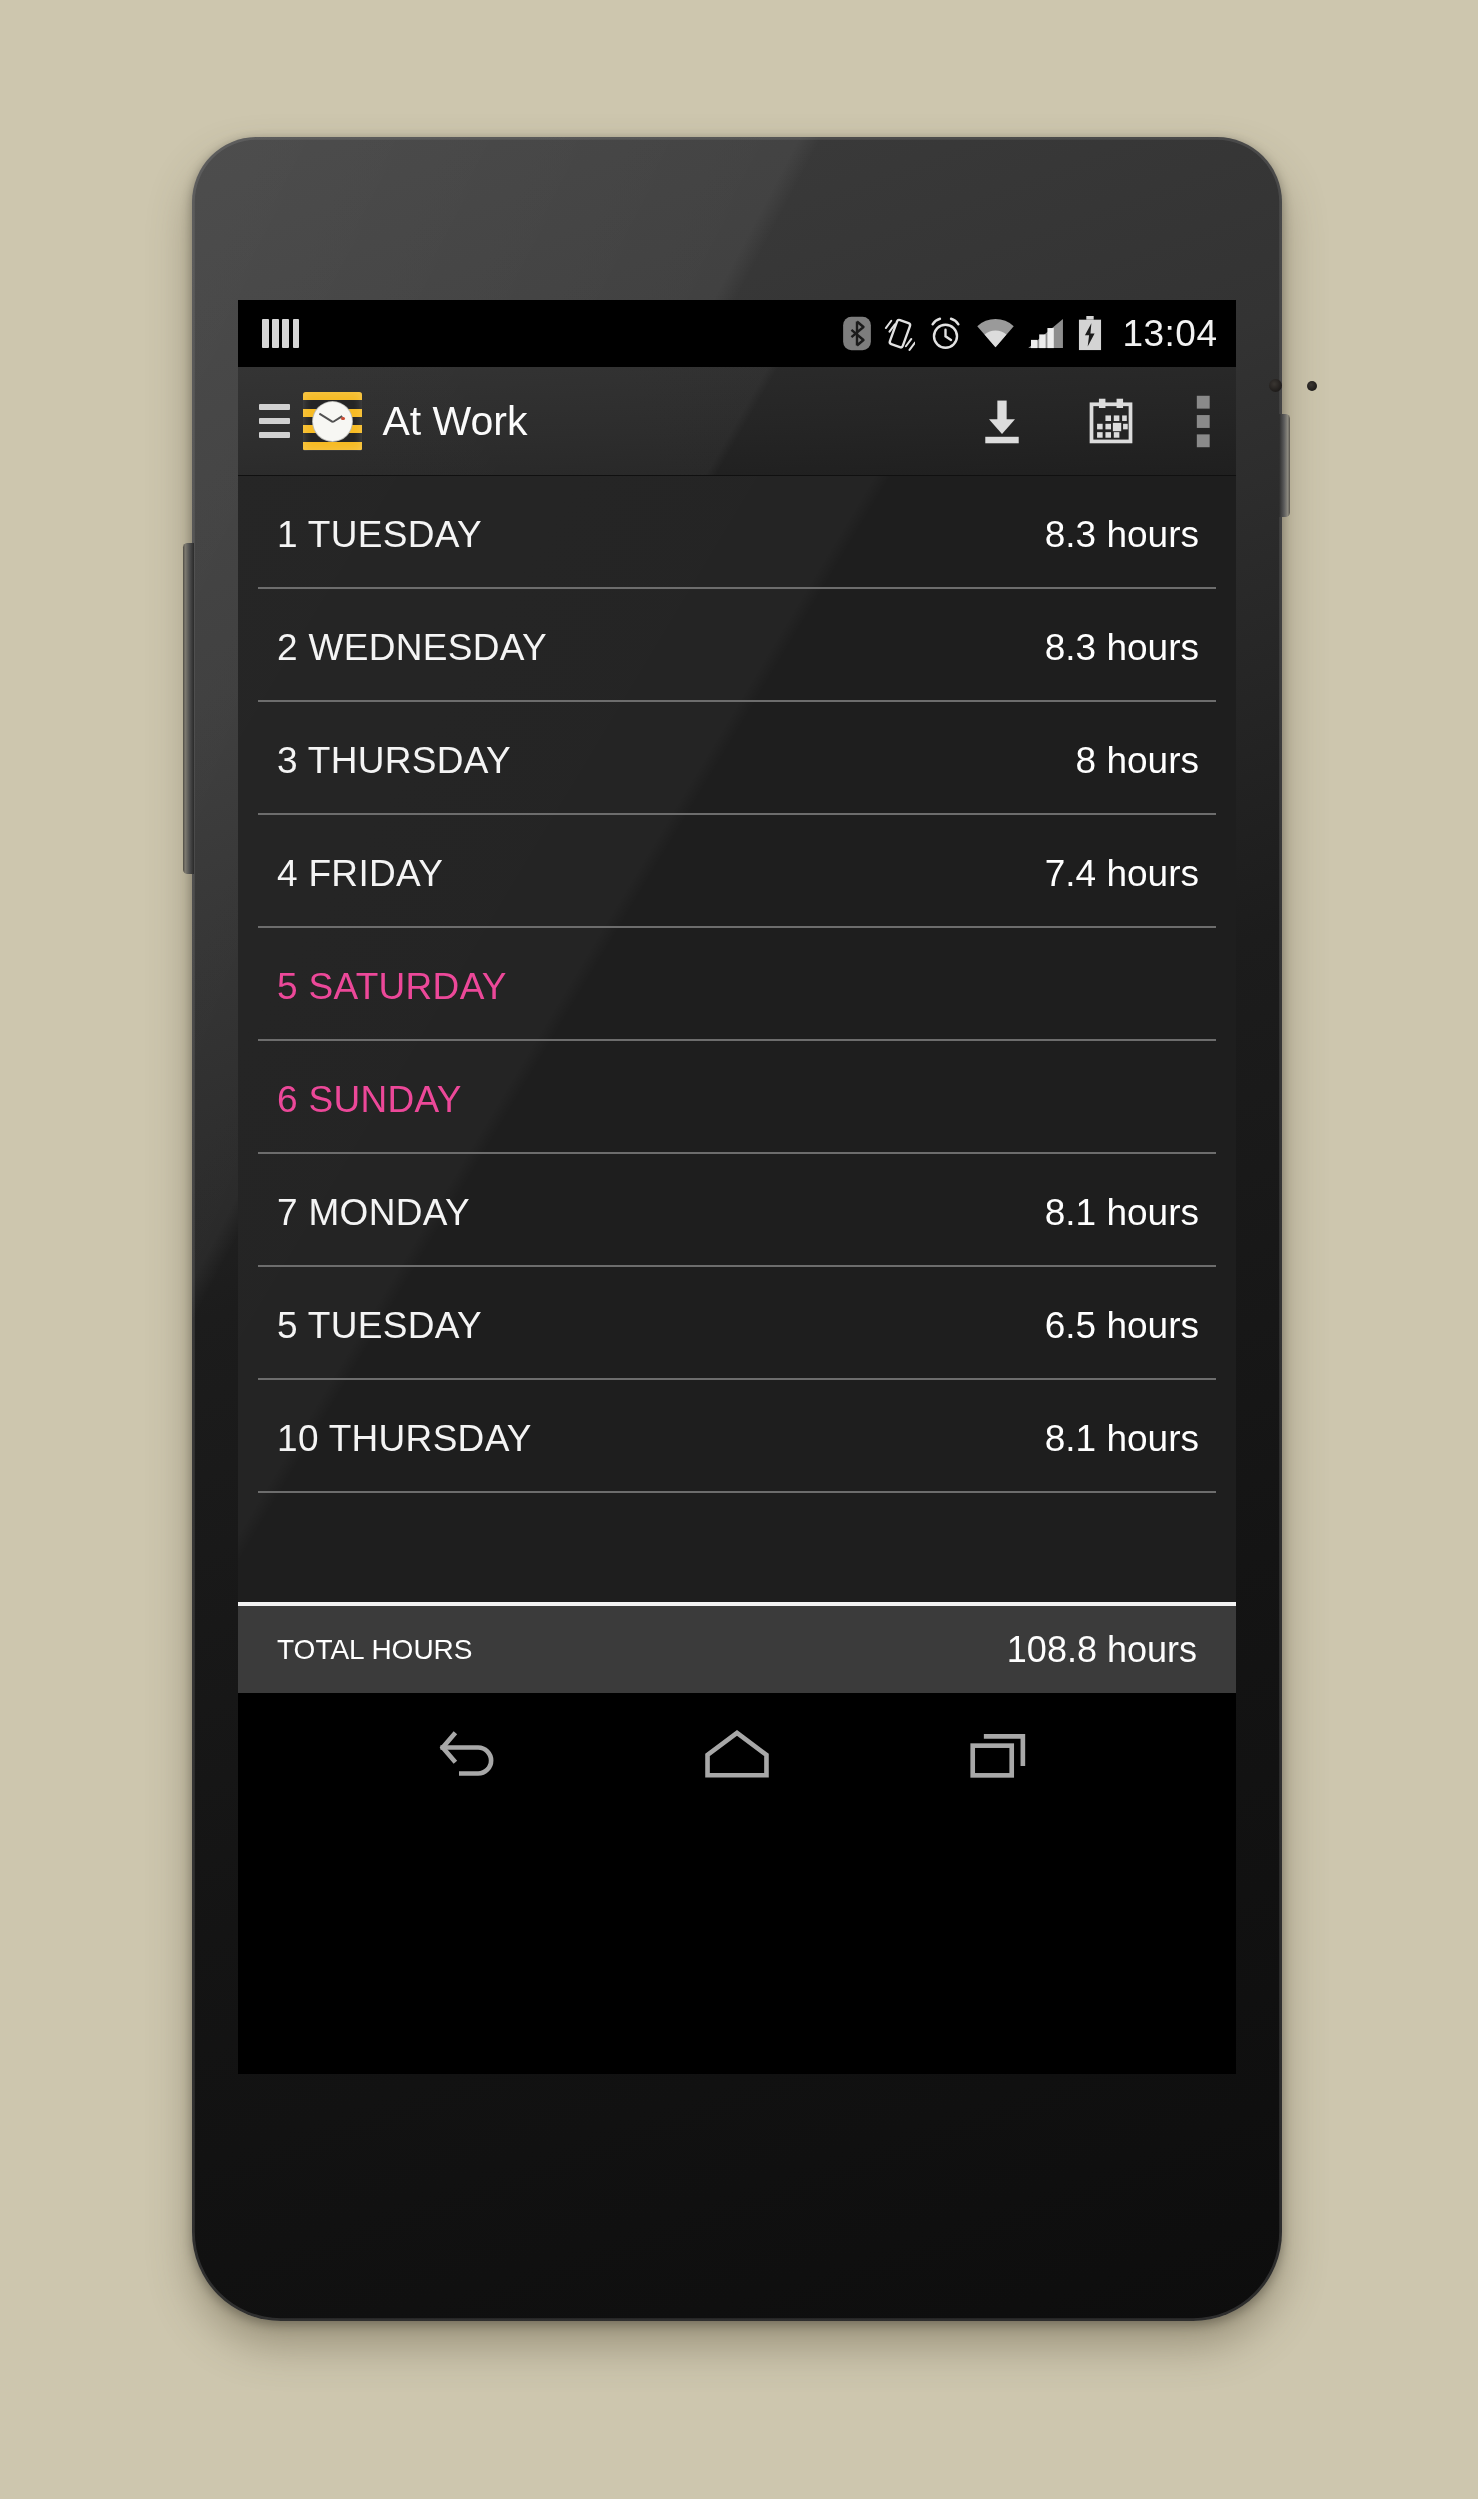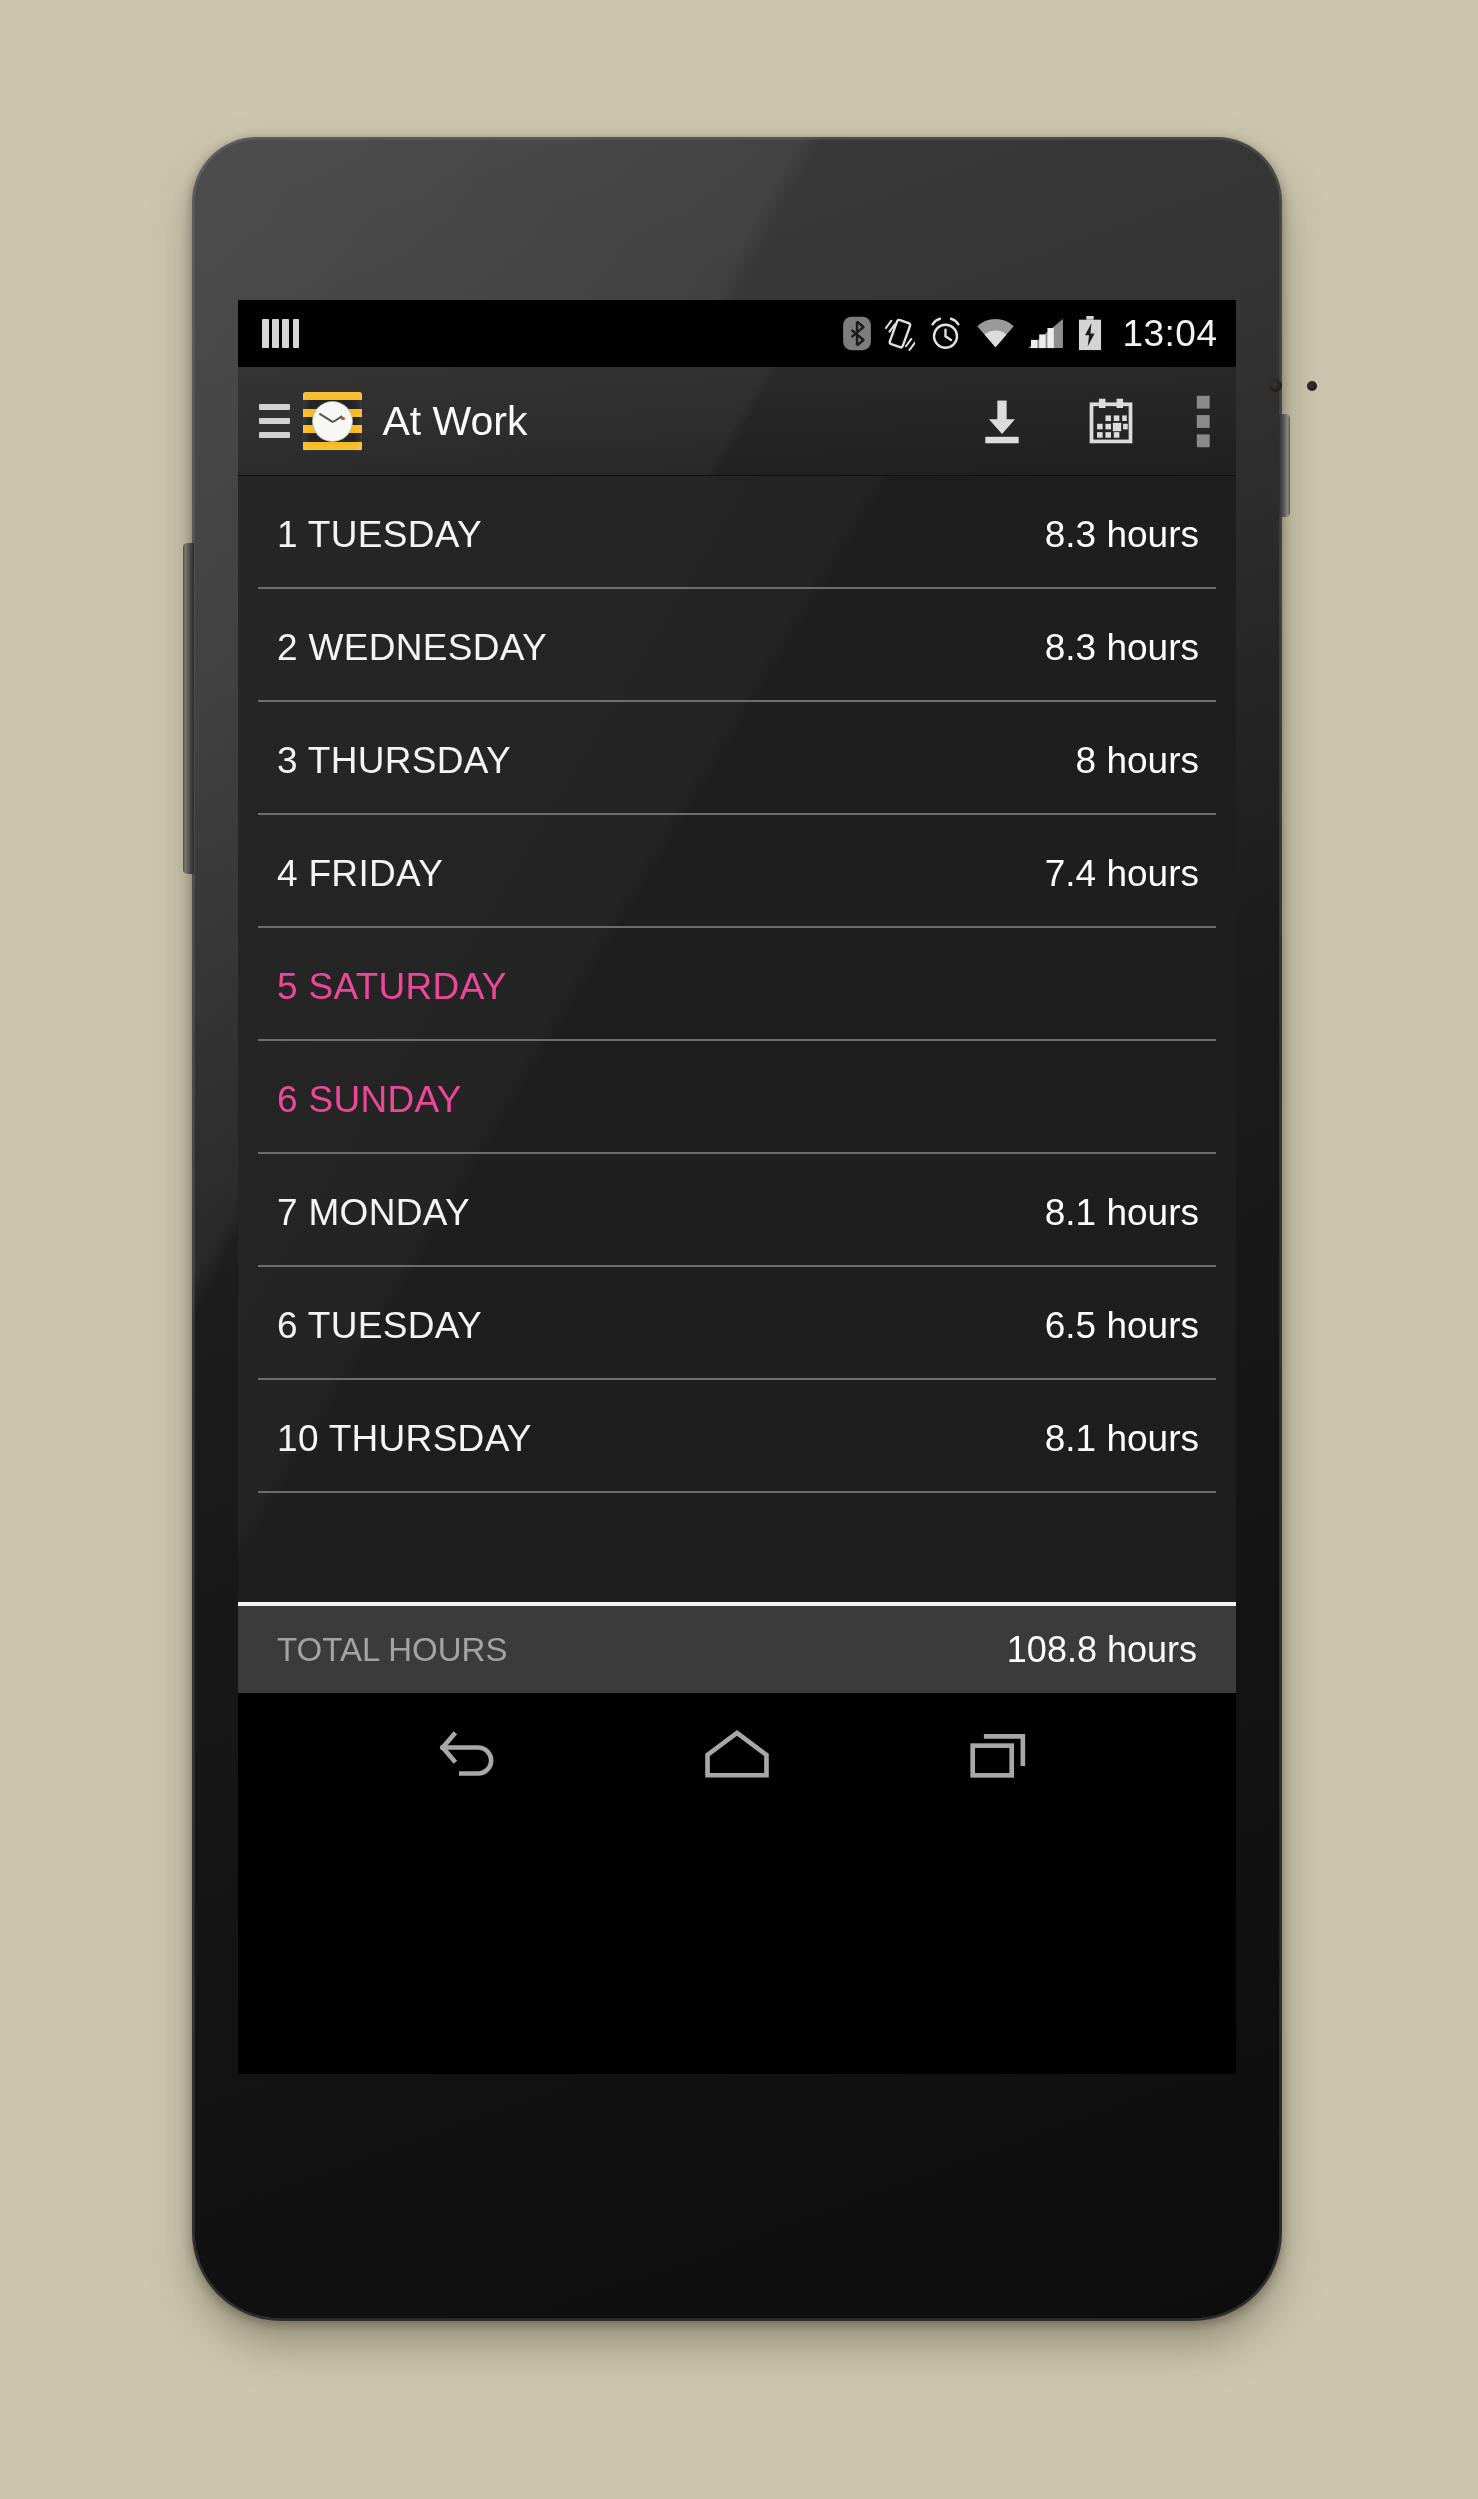--- a/index.html
+++ b/index.html
@@ -305,21 +305,21 @@
     position: relative;
     height: 91px;
     background: #3b3b3b;
     border-top: 4.6px solid #f2f2f2;
     display: flex;
     align-items: center;
     justify-content: space-between;
     padding: 0 39px;
     box-sizing: border-box;
   }
-  #total-label { color: #a3a3a3; font-size: 33px; font-family:"Liberation Sans",sans-serif; }
+  #total-label { color: #ffffff; font-size: 28px; font-family:"Liberation Sans",sans-serif; }
   #total-value { color: #fdfdfd; font-size: 36px; font-family:"Liberation Sans",sans-serif; }
 
   
   #nav-bar {
     height: 121px;
     background: #000;
     display: flex;
     align-items: center;
     justify-content: space-around;
     padding: 0 102px;
@@ -479,21 +479,21 @@
       </div>
       <div class="day-row off">
         <span class="day-label">6 SUNDAY</span>
         <span class="day-hours"></span>
       </div>
       <div class="day-row">
         <span class="day-label">7 MONDAY</span>
         <span class="day-hours">8.1 hours</span>
       </div>
       <div class="day-row">
-        <span class="day-label">6 TUESDAY</span>
+        <span class="day-label">5 TUESDAY</span>
         <span class="day-hours">6.5 hours</span>
       </div>
       <div class="day-row">
         <span class="day-label">10 THURSDAY</span>
         <span class="day-hours">8.1 hours</span>
       </div>
     </div>
 
   <div id="total-bar">
     <span id="total-label">TOTAL HOURS</span>

